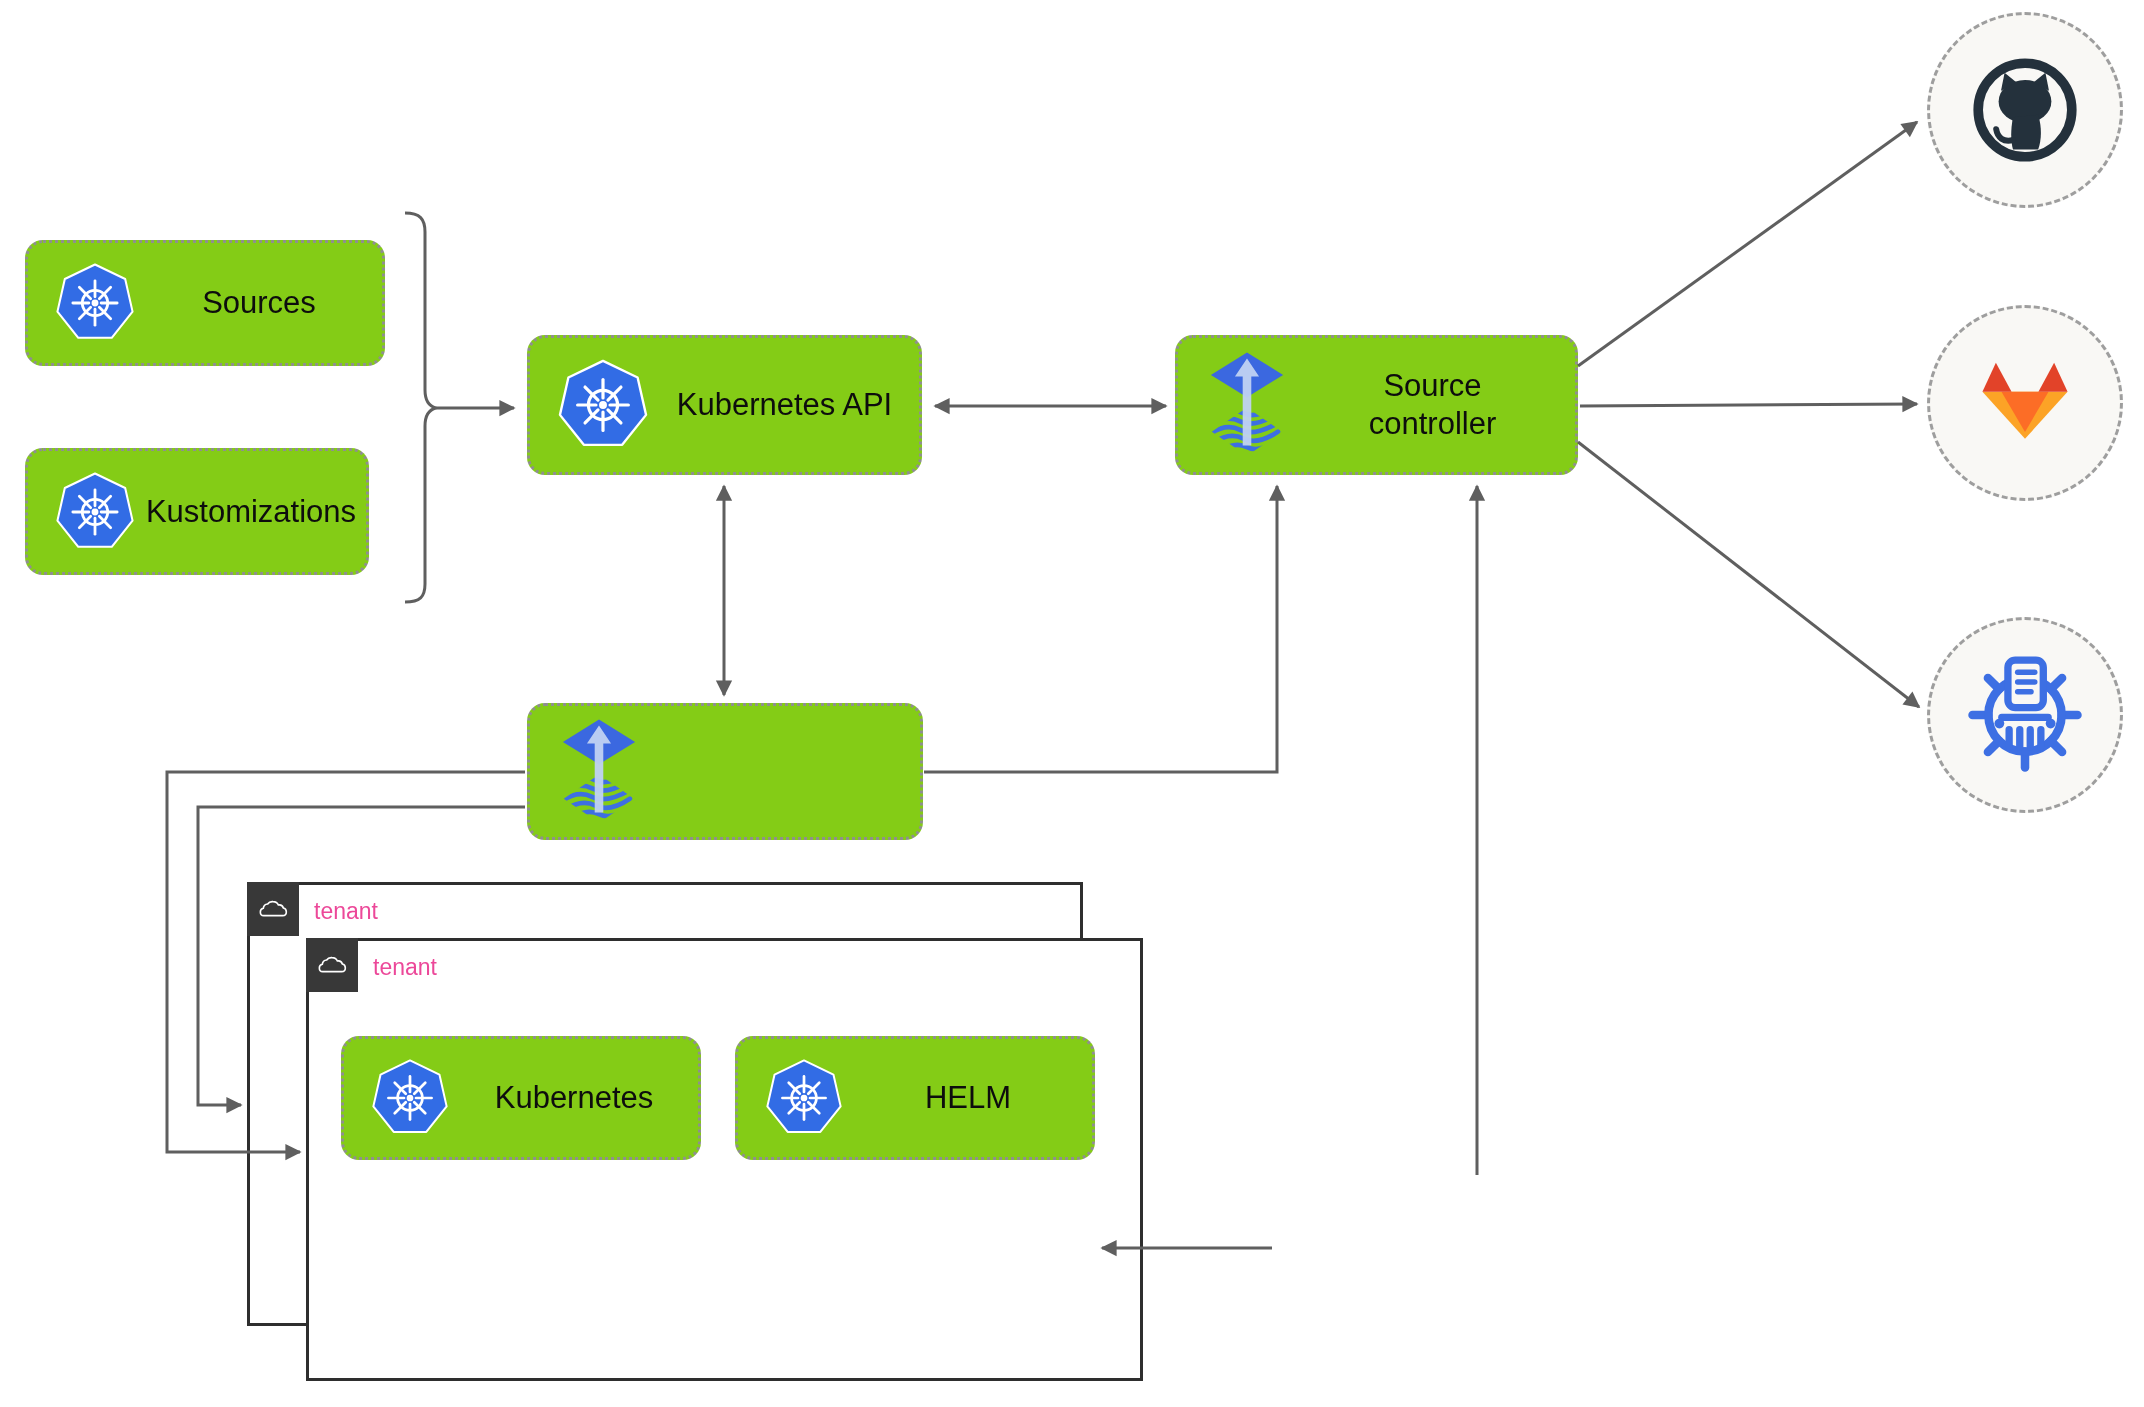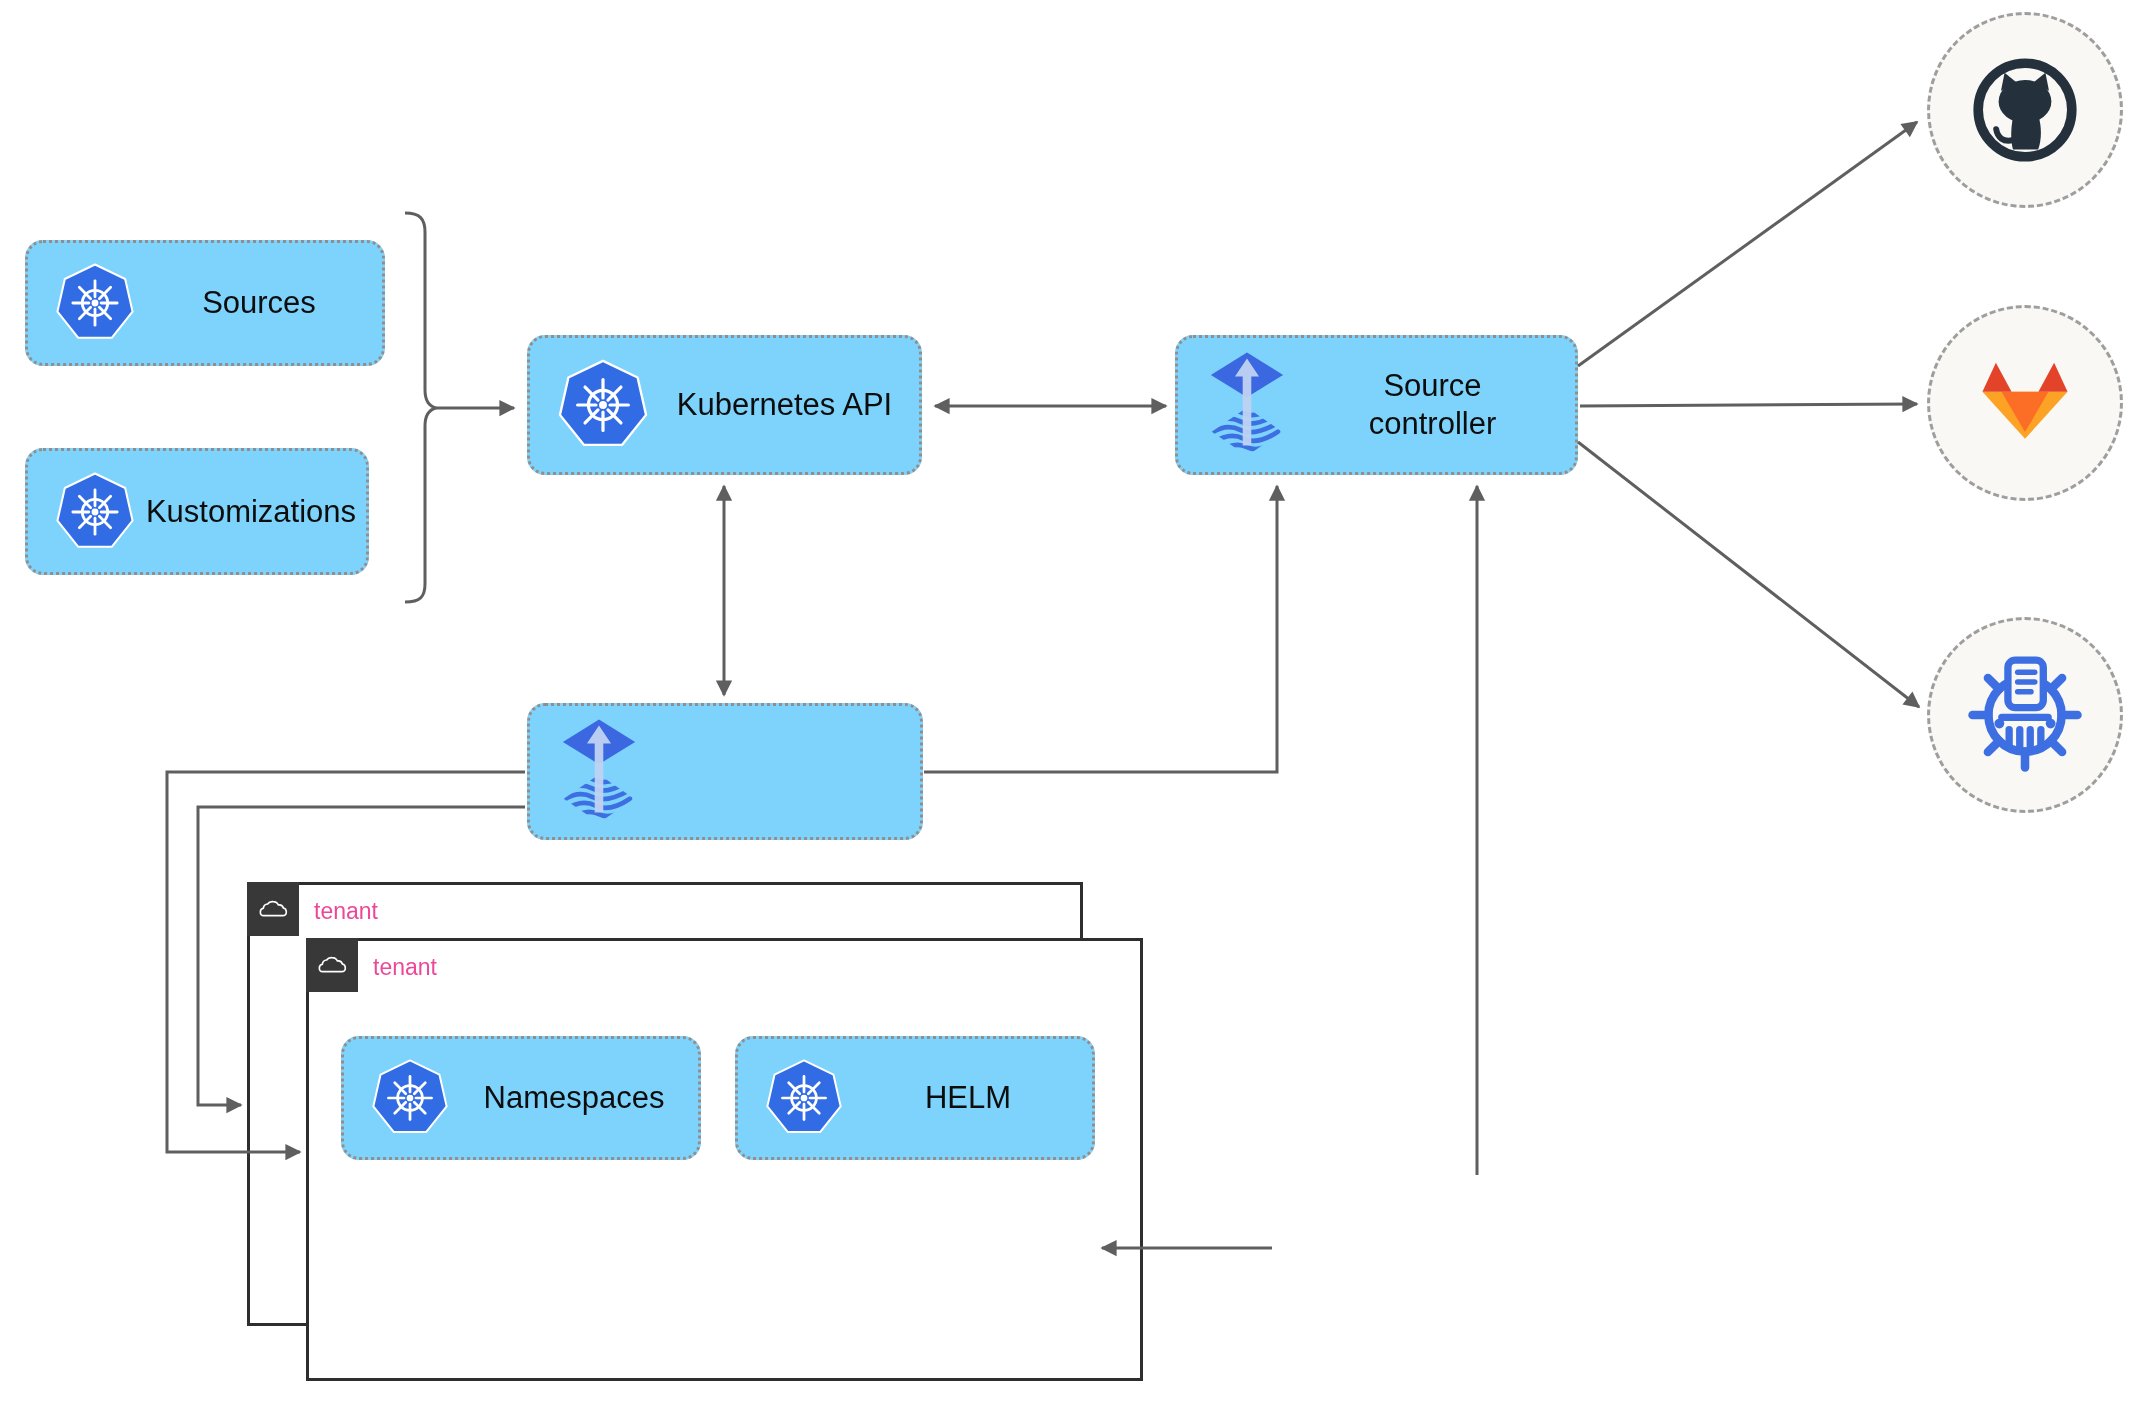--- a/index.html
+++ b/index.html
@@ -5,21 +5,21 @@
   html,body { margin:0; padding:0; background:#ffffff; }
   .canvas {
     position:relative; width:2144px; height:1407px; background:#ffffff;
     font-family:"Liberation Sans", sans-serif; overflow:hidden;
   }
   svg.wires { position:absolute; left:0; top:0; z-index:6; pointer-events:none; }
 
   
   .node {
     position:absolute; z-index:3; box-sizing:border-box;
-    background:#7dd3fc; border:3px dotted #8f8f8f; border-radius:18px;
+    background:#84cc16; border:3px dotted #8f8f8f; border-radius:18px;
     display:grid; grid-template-columns:auto 1fr; align-items:center;
   }
   .node .icon { margin-left:26px; }
   .node .label {
     text-align:center; font-size:31px; color:#0d0d0d; line-height:1.22;
     justify-self:stretch;
   }
   .node.ctrl .label { width:200px; justify-self:center; }
 
   
@@ -146,21 +146,21 @@
       <svg width="32" height="22">
           <use href="#sym-cloud"></use>
         </svg>
     </div>
     <div class="tenant-label">tenant</div>
 
     <div class="node" style="left:32px; top:95px; width:360px; height:124px;">
       <svg class="icon" width="80" height="80">
           <use href="#sym-k8s"></use>
         </svg>
-      <div class="label">Namespaces</div>
+      <div class="label">Kubernetes</div>
     </div>
     <div class="node" style="left:426px; top:95px; width:360px; height:124px;">
       <svg class="icon" width="80" height="80">
           <use href="#sym-k8s"></use>
         </svg>
       <div class="label">HELM</div>
     </div>
   </div>
 
   <div class="node" style="left:25px; top:240px; width:360px; height:126px;">

